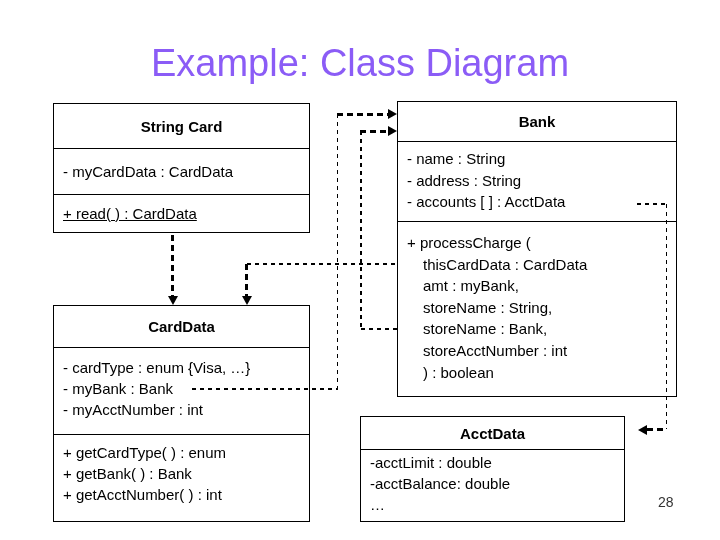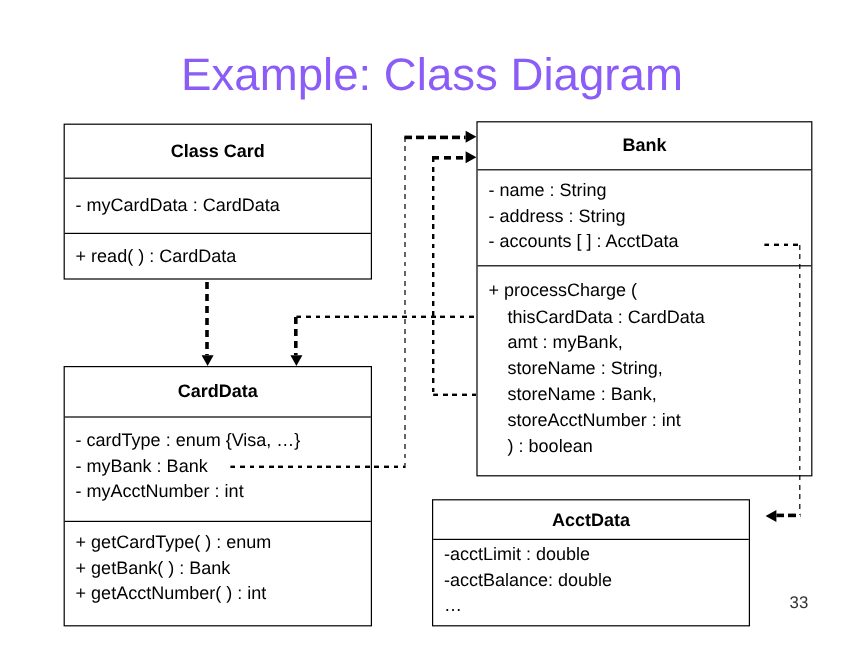--- a/index.html
+++ b/index.html
@@ -67,25 +67,25 @@
   }
 </style>
 </head>
 <body>
 
 <div id="slide">
 
   <div class="slide-title">Example: Class Diagram</div>
 
   <div class="uml-box" style="left:53px;top:103px;width:257px;height:130px;">
-    <div class="uml-title" style="height:45px;">Class Card</div>
+    <div class="uml-title" style="height:45px;">String Card</div>
     <div class="uml-sec divider flex-center" style="height:46px;">
       <div class="line">- myCardData : CardData</div>
     </div>
-    <div class="uml-sec flex-center" style="flex:1 1 auto;">
+    <div class="uml-sec flex-center" style="flex:1 1 auto;text-decoration:underline;">
       <div class="line">+ read( ) : CardData</div>
     </div>
   </div>
 
   <div class="uml-box" style="left:397px;top:101px;width:280px;height:296px;">
     <div class="uml-title" style="height:40px;">Bank</div>
     <div class="uml-sec divider lh217" style="height:80px;padding-top:6px;">
       <div class="line">- name : String</div>
       <div class="line">- address : String</div>
       <div class="line">- accounts [ ] : AcctData</div>
@@ -139,15 +139,15 @@
   <div class="hdash" style="left:361px;top:328px;width:36px;"></div>
   <div class="vdash" style="left:360px;top:131px;height:197px;"></div>
   <div class="hdash bold" style="left:360px;top:129.5px;width:28px;"></div>
   <div class="arr right" style="left:388px;top:126px;"></div>
 
   <div class="hdash" style="left:637px;top:203px;width:30px;"></div>
   <div class="vdash" style="left:665.5px;top:204px;height:225px;"></div>
   <div class="hdash bold" style="left:647px;top:428px;width:20px;"></div>
   <div class="arr left" style="left:638px;top:424.5px;"></div>
 
-  <div class="page-number">33</div>
+  <div class="page-number">28</div>
 
 </div>
 
 </body></html>

